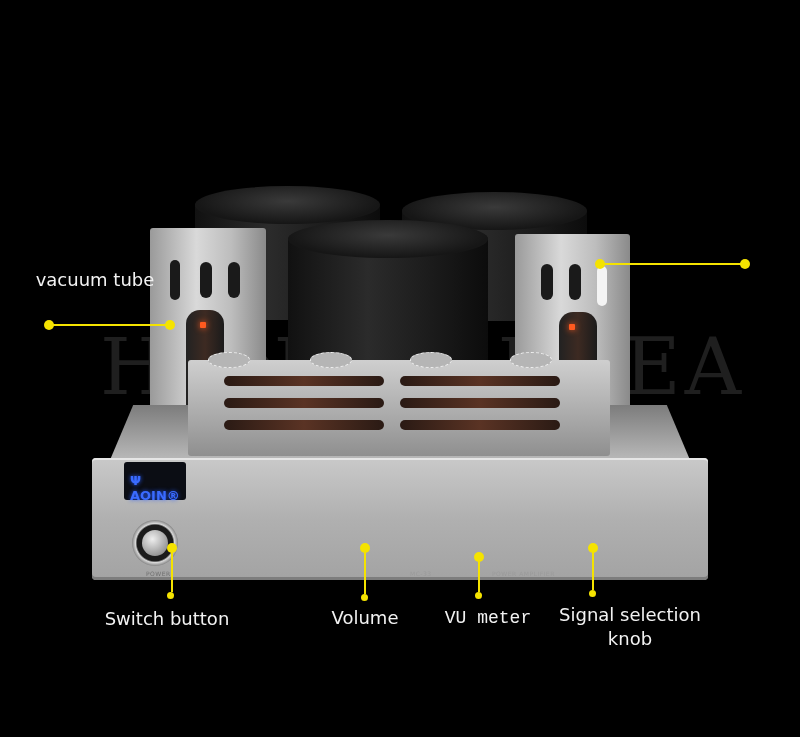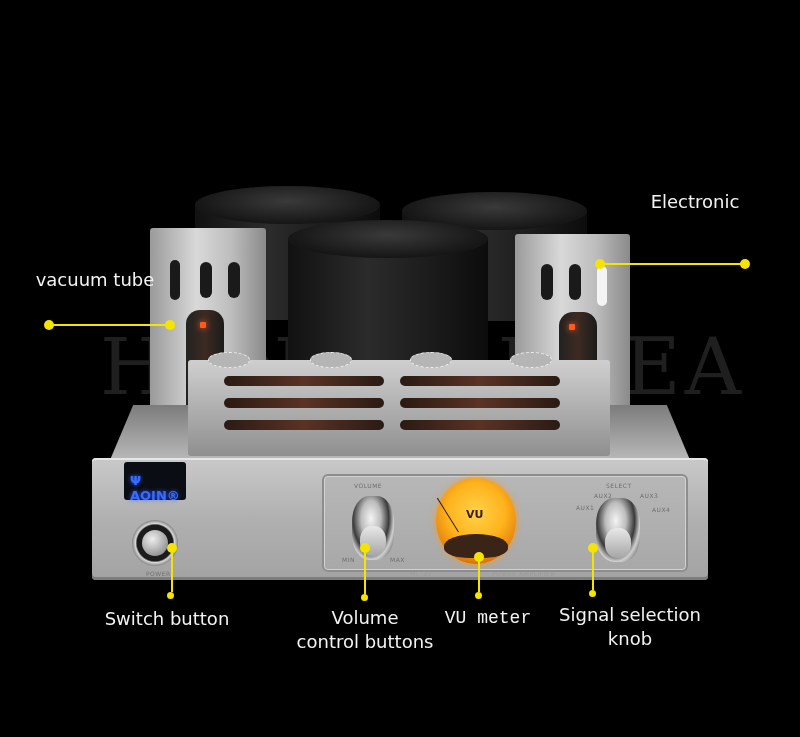--- a/index.html
+++ b/index.html
@@ -91,74 +91,49 @@
 
 <div class="faceplate" style="left:92px;top:458px;width:616px;height:122px;">
   <div class="display" style="left:32px;top:4px;width:62px;height:38px;">
     <div class="logo" style="left:6px;top:11px;">Ψ AOIN®</div>
   </div>
   <div class="power-ring" style="left:40px;top:62px;width:46px;height:46px;">
     <div class="power-btn" style="left:10px;top:10px;width:26px;height:26px;"></div>
   </div>
   <div class="tiny" style="left:54px;top:112px;">POWER</div>
 
-  <div class="inset-panel" style="left:230px;top:16px;width:362px;height:94px;">
-    <div class="tiny" style="left:30px;top:6px;">VOLUME</div>
-    <div class="knob" style="left:28px;top:20px;width:42px;height:64px;">
-      <div class="knob-cap" style="left:8px;top:30px;width:26px;height:30px;"></div>
-    </div>
-    <div class="tiny" style="left:18px;top:80px;">MIN</div>
-    <div class="tiny" style="left:66px;top:80px;">MAX</div>
-
-    <div class="vu" style="left:112px;top:2px;width:80px;height:86px;">
-      <div class="vu-needle" style="left:22px;top:14px;height:40px;transform:rotate(-32deg);"></div>
-      <div class="vu-text" style="left:30px;top:30px;">VU</div>
-      <div class="vu-hill" style="left:8px;top:56px;width:64px;height:24px;"></div>
-    </div>
-
-    <div class="tiny" style="left:282px;top:6px;">SELECT</div>
-    <div class="tiny" style="left:252px;top:28px;">AUX1</div>
-    <div class="tiny" style="left:270px;top:16px;">AUX2</div>
-    <div class="tiny" style="left:316px;top:16px;">AUX3</div>
-    <div class="tiny" style="left:328px;top:30px;">AUX4</div>
-    <div class="knob" style="left:272px;top:22px;width:44px;height:64px;">
-      <div class="knob-cap" style="left:9px;top:30px;width:26px;height:30px;"></div>
-    </div>
-  </div>
   <div class="tiny" style="left:318px;top:112px;color:#9a9a9a;">MC-33</div>
   <div class="tiny" style="left:400px;top:112px;color:#9a9a9a;">POWER AMPLIFIER</div>
 </div>
 
 <div class="label" style="left:25px;top:268px;width:140px;">
   <div>vacuum tube</div>
 </div>
 <div class="yline" style="left:48px;top:324px;width:122px;height:2px;"></div>
 <div class="ydot" style="left:44px;top:320px;"></div>
 <div class="ydot" style="left:165px;top:320px;"></div>
 
 <div class="label" style="left:610px;top:190px;width:170px;">
-  <div>Electronic</div>
 </div>
 <div class="yline" style="left:600px;top:263px;width:145px;height:2px;"></div>
 <div class="ydot" style="left:595px;top:259px;"></div>
 <div class="ydot" style="left:740px;top:259px;"></div>
 
 <div class="yline" style="left:171px;top:548px;width:2px;height:44px;"></div>
 <div class="ydot" style="left:167px;top:543px;"></div>
 <div class="ydot" style="left:167px;top:592px;width:7px;height:7px;"></div>
 <div class="label" style="left:92px;top:607px;width:150px;">
   <div>Switch button</div>
 </div>
 
 <div class="yline" style="left:364px;top:548px;width:2px;height:46px;"></div>
 <div class="ydot" style="left:360px;top:543px;"></div>
 <div class="ydot" style="left:361px;top:594px;width:7px;height:7px;"></div>
 <div class="label" style="left:285px;top:606px;width:160px;">
   <div>Volume</div>
-  <div>control buttons</div>
 </div>
 
 <div class="yline" style="left:478px;top:556px;width:2px;height:36px;"></div>
 <div class="ydot" style="left:474px;top:552px;"></div>
 <div class="ydot" style="left:475px;top:592px;width:7px;height:7px;"></div>
 <div class="label" style="left:438px;top:606px;width:100px;font-family:Liberation Mono, monospace;">
   <div>VU meter</div>
 </div>
 
 <div class="yline" style="left:592px;top:548px;width:2px;height:42px;"></div>

